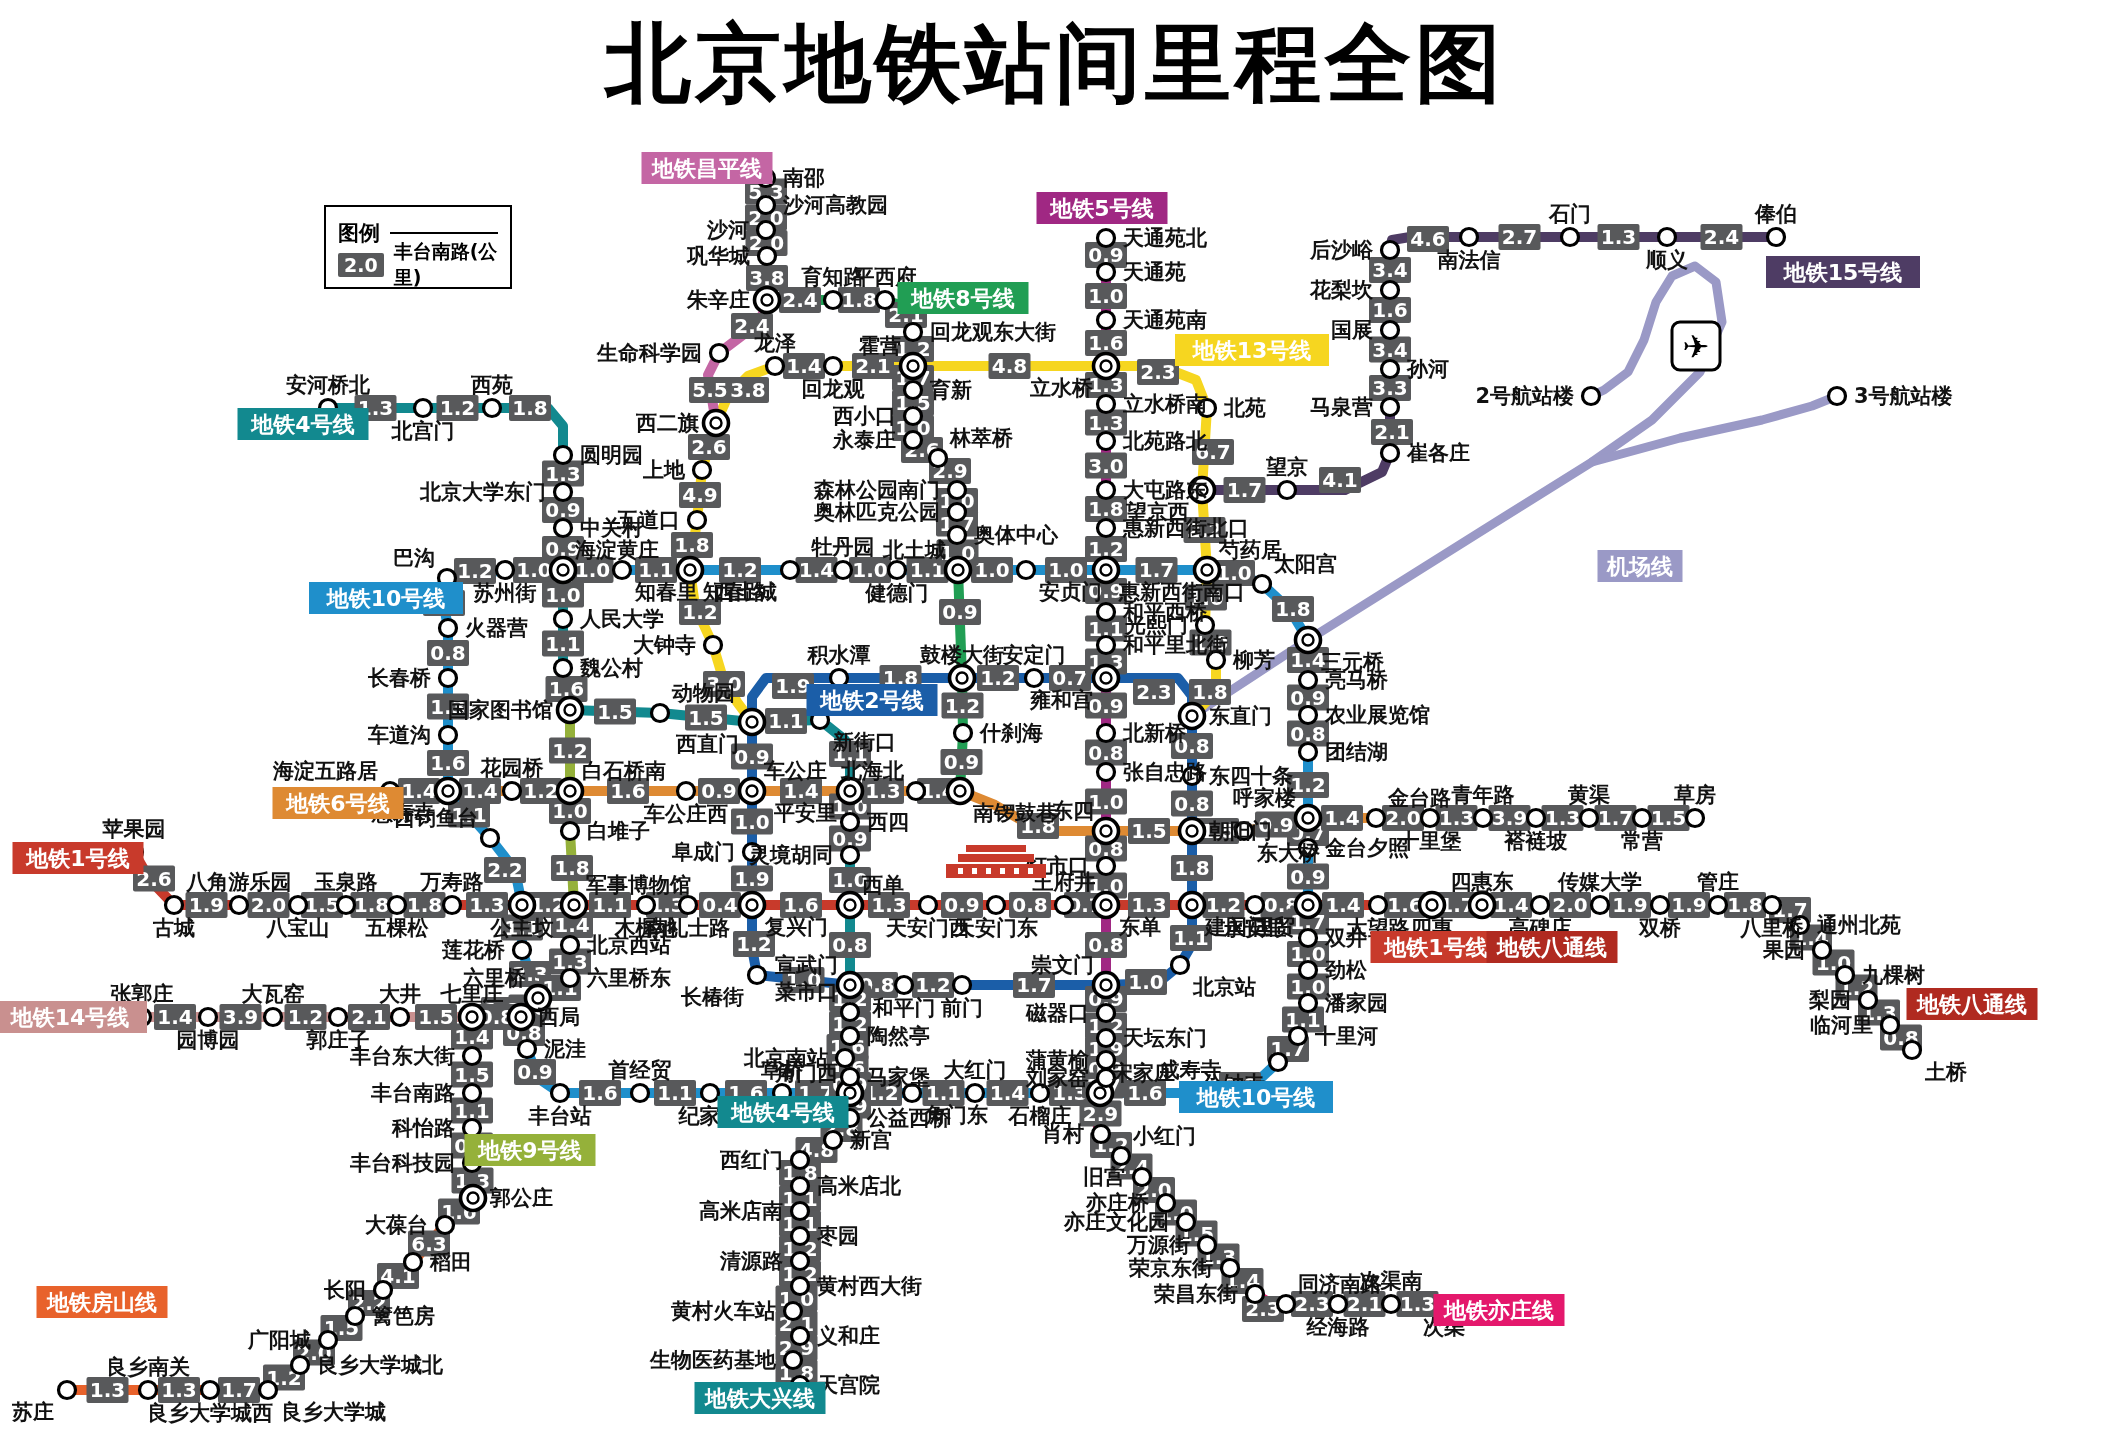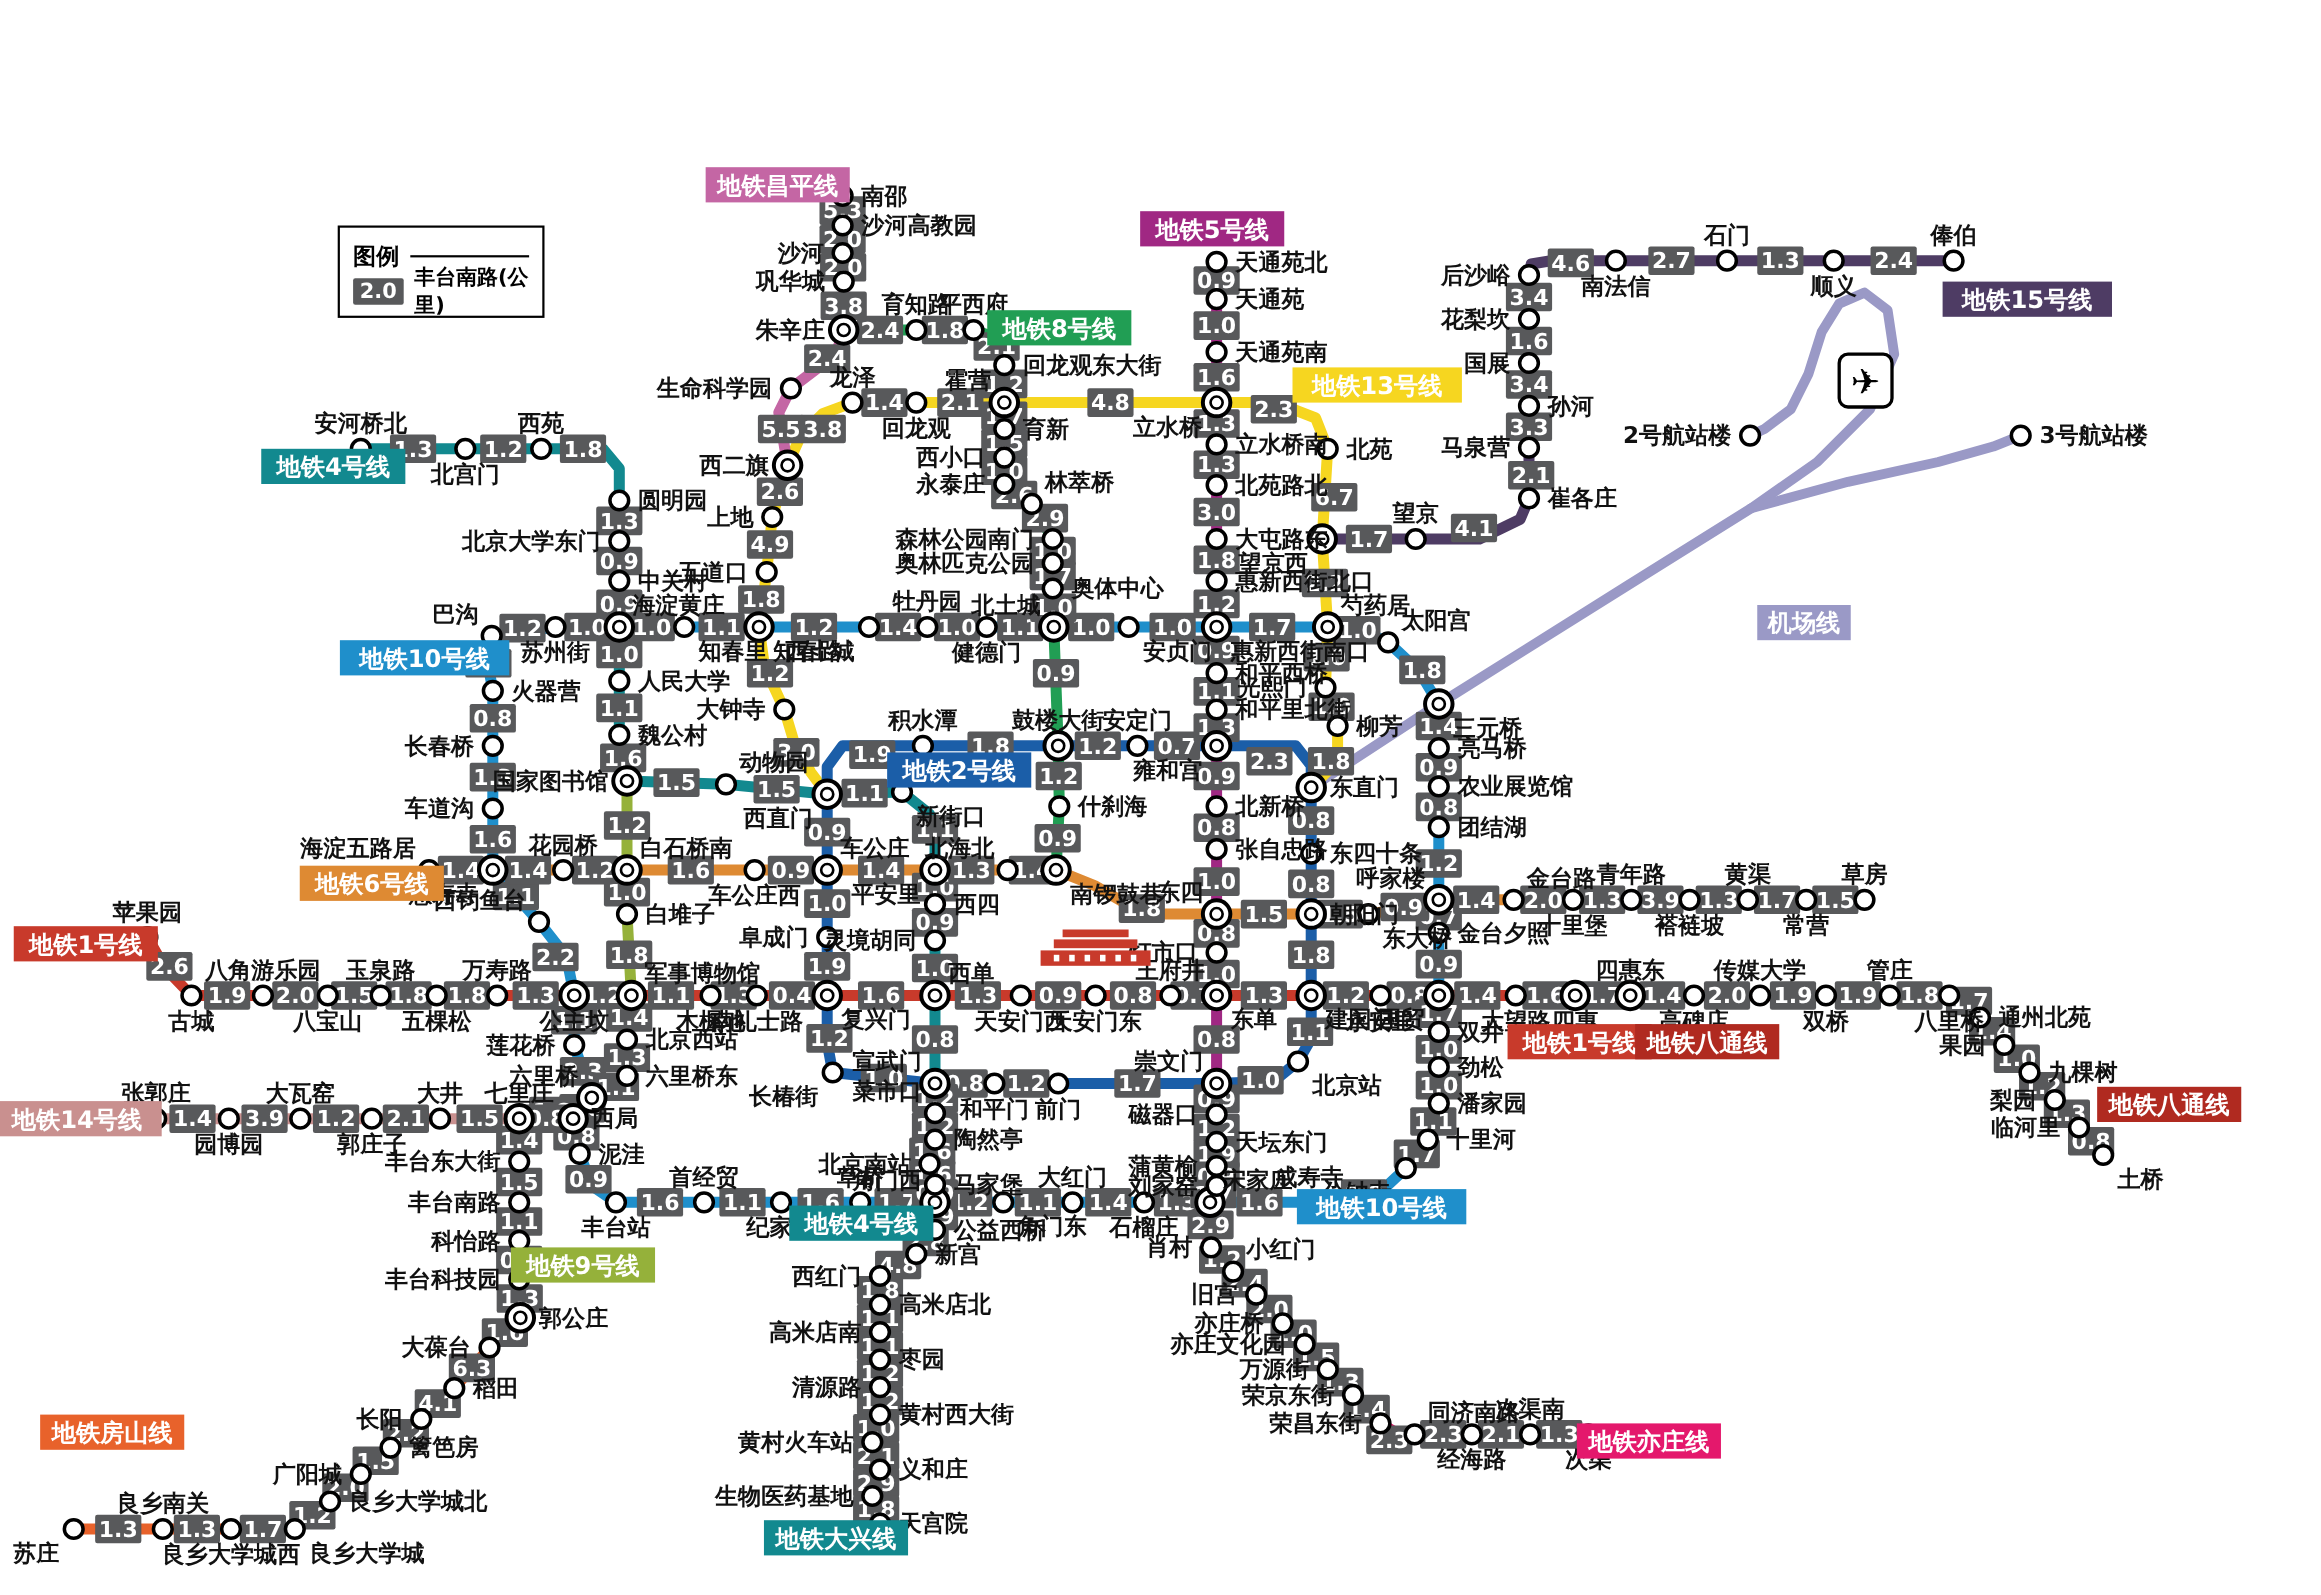--- a/index.html
+++ b/index.html
@@ -1,33 +1,34 @@
 <!DOCTYPE html>
 <html><head>
 <meta charset="utf-8">
 <style>
   html,body{margin:0;padding:0;background:#888;}
   .stage{position:relative;width:2110px;height:1450px;background:#fff;overflow:hidden;
          font-family:"DejaVu Sans","Liberation Sans",sans-serif;}
   .map-title{position:absolute;top:6px;left:0;width:100%;text-align:center;
              font-size:86px;font-weight:900;color:#000;letter-spacing:4px;}
-  .legend{position:absolute;left:307px;top:205px;width:188px;height:84px;border:2px solid #000;
+  .legend{position:absolute;left:324px;top:205px;width:188px;height:84px;border:2px solid #000;
           background:#fff;box-sizing:border-box;padding:10px 12px;}
   .legend-row{display:flex;align-items:center;gap:10px;height:32px;}
   .legend-head{font-size:21px;font-weight:bold;color:#000;}
   .legend-line{flex:1;height:2px;background:#000;}
   .legend-chip{background:#58595B;color:#fff;font-size:19px;font-weight:bold;
                padding:1px 6px;border-radius:2px;}
   .legend-desc{font-size:19px;font-weight:bold;color:#000;}
   svg{position:absolute;left:0;top:0;}
 </style>
 </head>
 <body>
 
 <div class="stage">
+  <div class="map-title">北京地铁站间里程全图</div>
   <div class="legend">
     <div class="legend-row">
       <span class="legend-head">图例</span>
       <span class="legend-line"></span>
     </div>
     <div class="legend-row">
       <span class="legend-chip">2.0</span>
       <span class="legend-desc">丰台南路(公里)</span>
     </div>
   </div>

